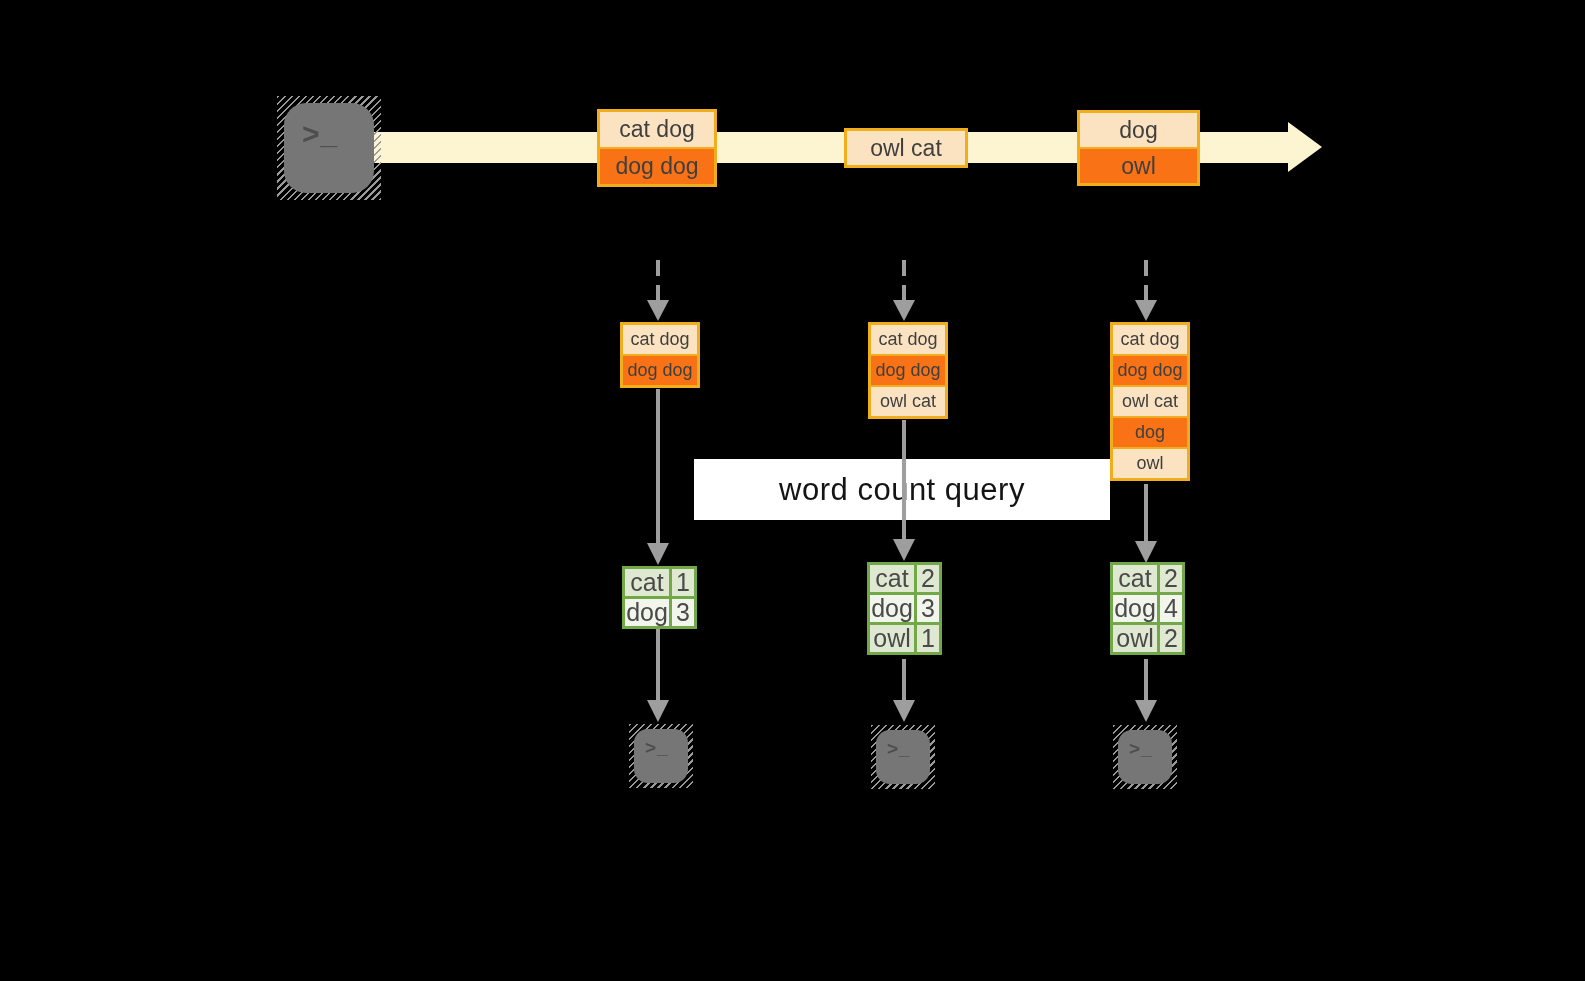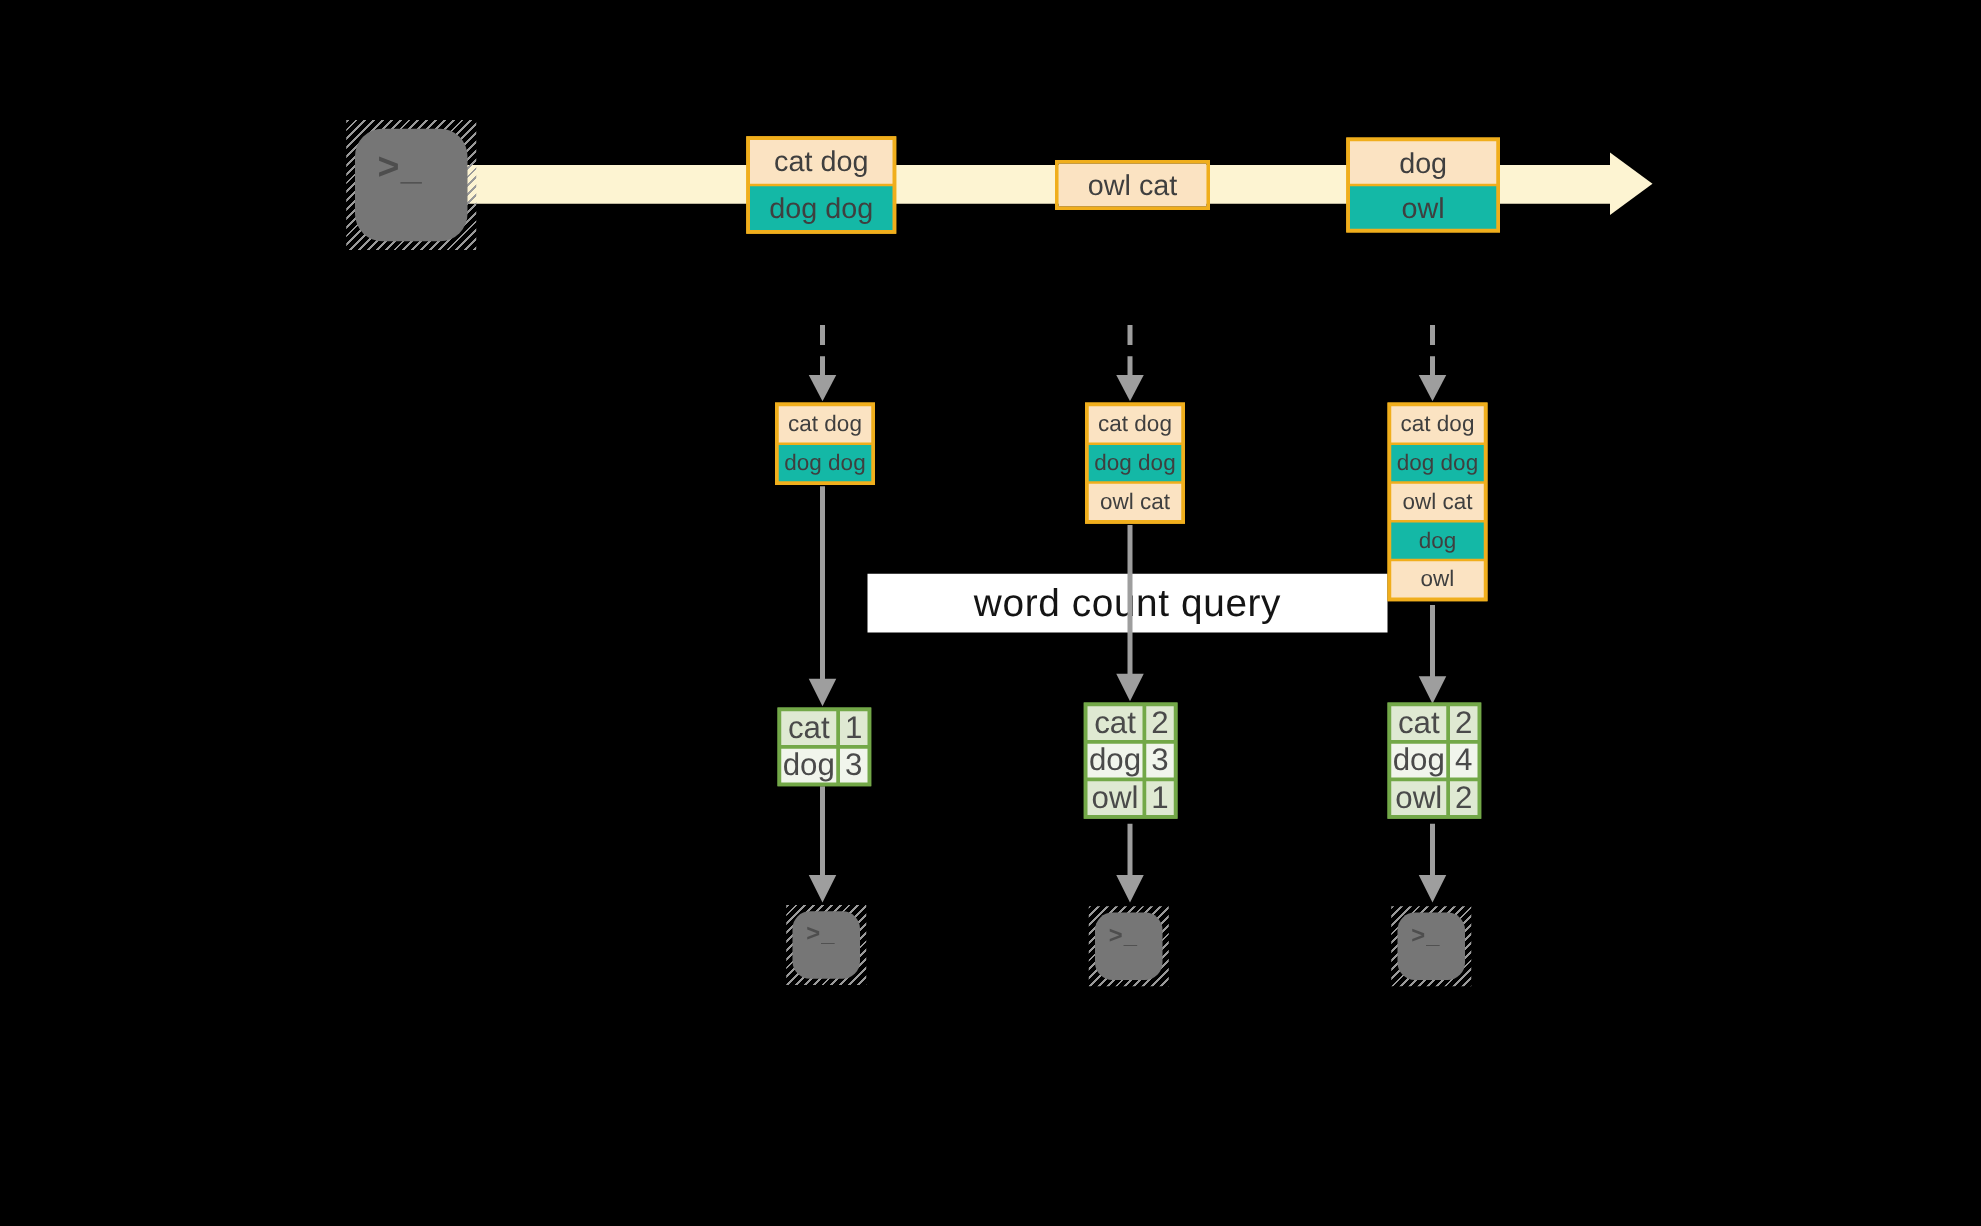--- a/index.html
+++ b/index.html
@@ -25,35 +25,35 @@
   .term-sm .term-inner { inset:5px; border-radius:14px; }
   .term-prompt { position:absolute; color:#4e4e4e; font-weight:bold; letter-spacing:1px; }
   .term-lg .term-prompt { left:18px; top:14px; font-size:30px; }
   .term-sm .term-prompt { left:11px; top:8px; font-size:19px; }
 
   
   .obox { position:absolute; border:3px solid #f0ae1c; background:#f0ae1c;
     display:flex; flex-direction:column; gap:2px; z-index:7; }
   .orow { text-align:center; white-space:nowrap; }
   .orow.dark  { background:#fbe3c2; }
-  .orow.light { background:#14b8a6; }
+  .orow.light { background:#f97316; }
   .orow.lg { height:35px; line-height:35px; font-size:23px; }
   .orow.md { height:34px; line-height:34px; font-size:23px; }
   .orow.sm { height:29px; line-height:29px; font-size:18px; }
 
   
   .gtable { position:absolute; border:3px solid #73a848; background:#73a848;
     display:grid; grid-template-columns:44px 22px; gap:3px; z-index:7; }
   .gcell { height:27px; line-height:27px; font-size:25px; text-align:center;
     color:#4a4a4a; }
   .gcell.dark  { background:#dfe9d2; }
   .gcell.light { background:#f1f5ec; }
 
   
-  .query-band { position:absolute; left:694px; top:459px; width:416px; height:47px;
+  .query-band { position:absolute; left:694px; top:459px; width:416px; height:61px;
     background:#ffffff; z-index:5; display:flex; align-items:center; justify-content:center; }
   .query-band span { font-size:31px; font-weight:300; color:#141414; letter-spacing:0.5px; }
 
   
   svg.arr { position:absolute; z-index:6; overflow:visible; }
   svg.arr line { stroke:#9e9e9e; stroke-width:4; }
   svg.arr line.dash { stroke-dasharray:16 9; }
   svg.arr polygon { fill:#9e9e9e; }
 </style>
 </head>

